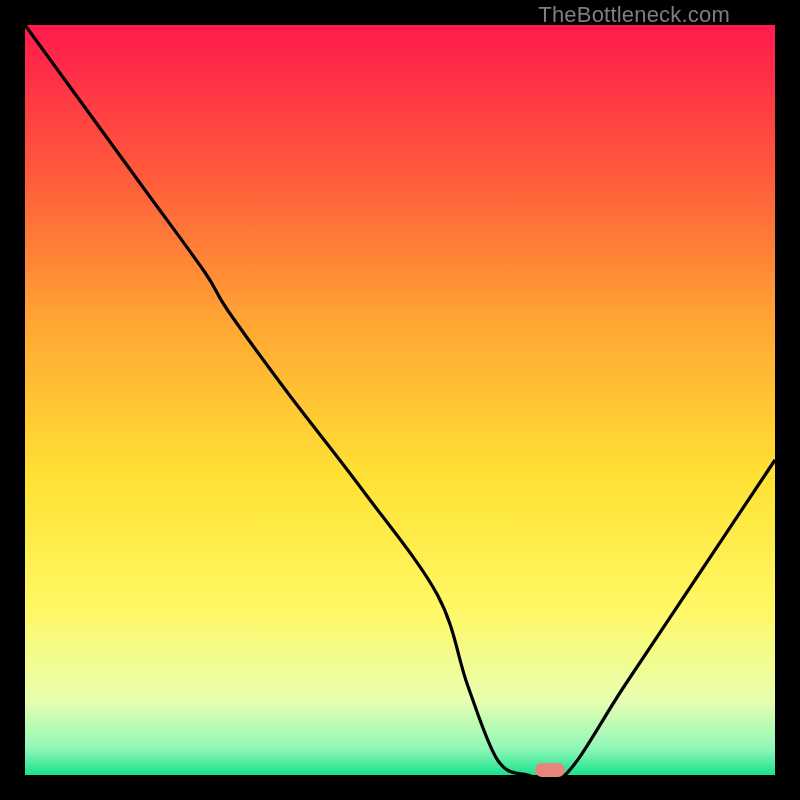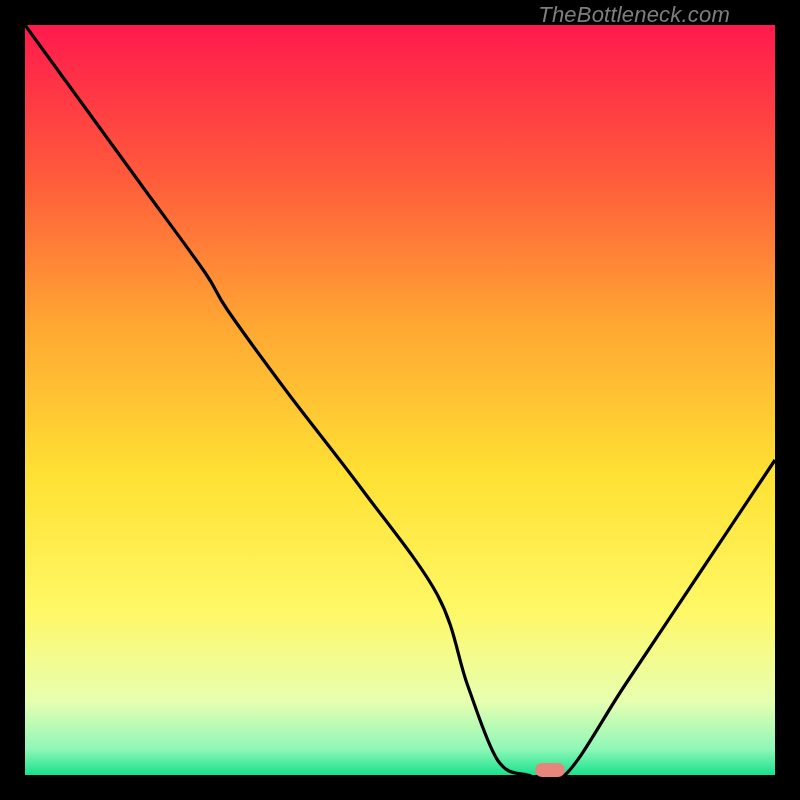--- a/index.html
+++ b/index.html
@@ -9,21 +9,20 @@
     height: 800px;
     background: #000;
     overflow: hidden;
     font-family: Arial, Helvetica, sans-serif;
   }
   .frame {
     position: relative;
     width: 744px;
     height: 800px;
     background: #000;
-    font-style: italic;
   }
   .watermark {
     position: absolute;
     top: 2px;
     right: 14px;
     color: #7e7e7e;
     font-size: 22px;
     font-weight: 500;
     letter-spacing: 0.2px;
   }

